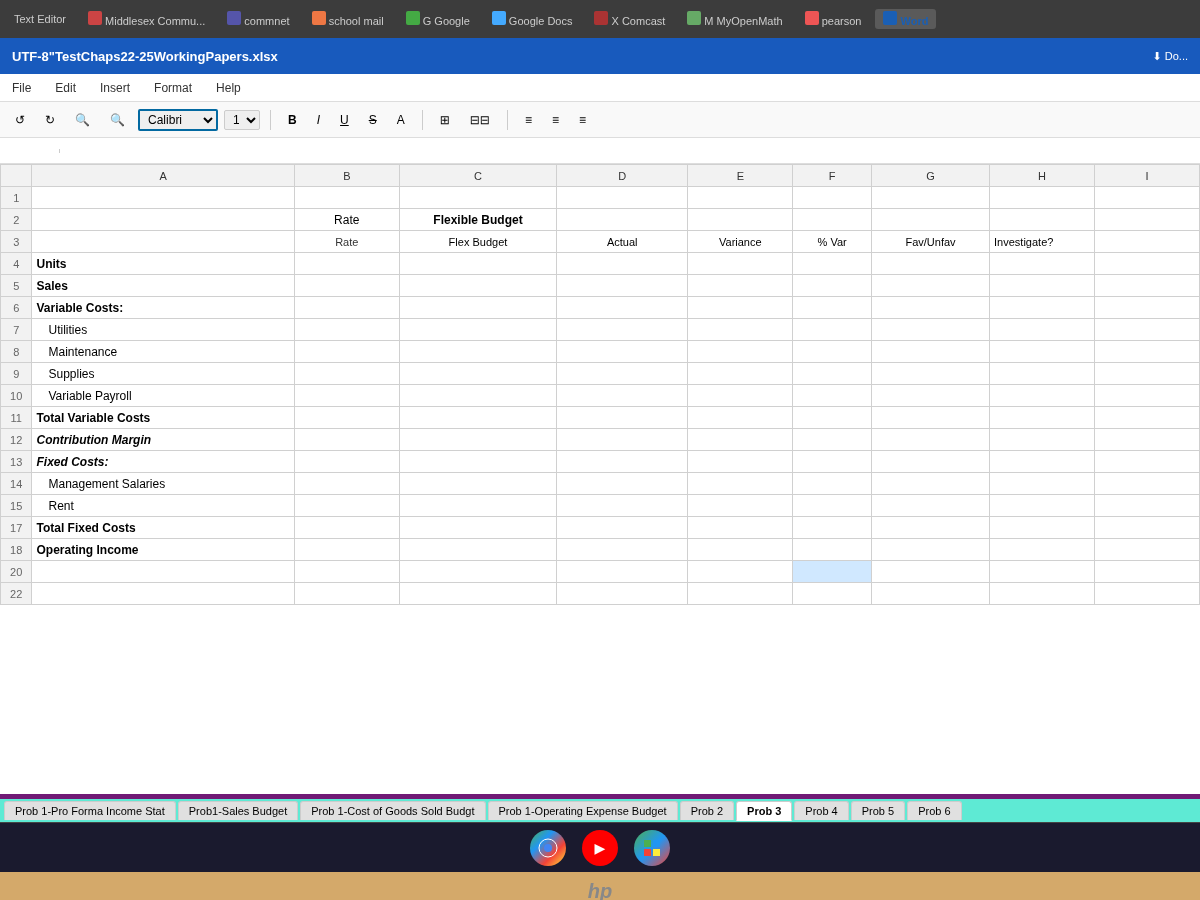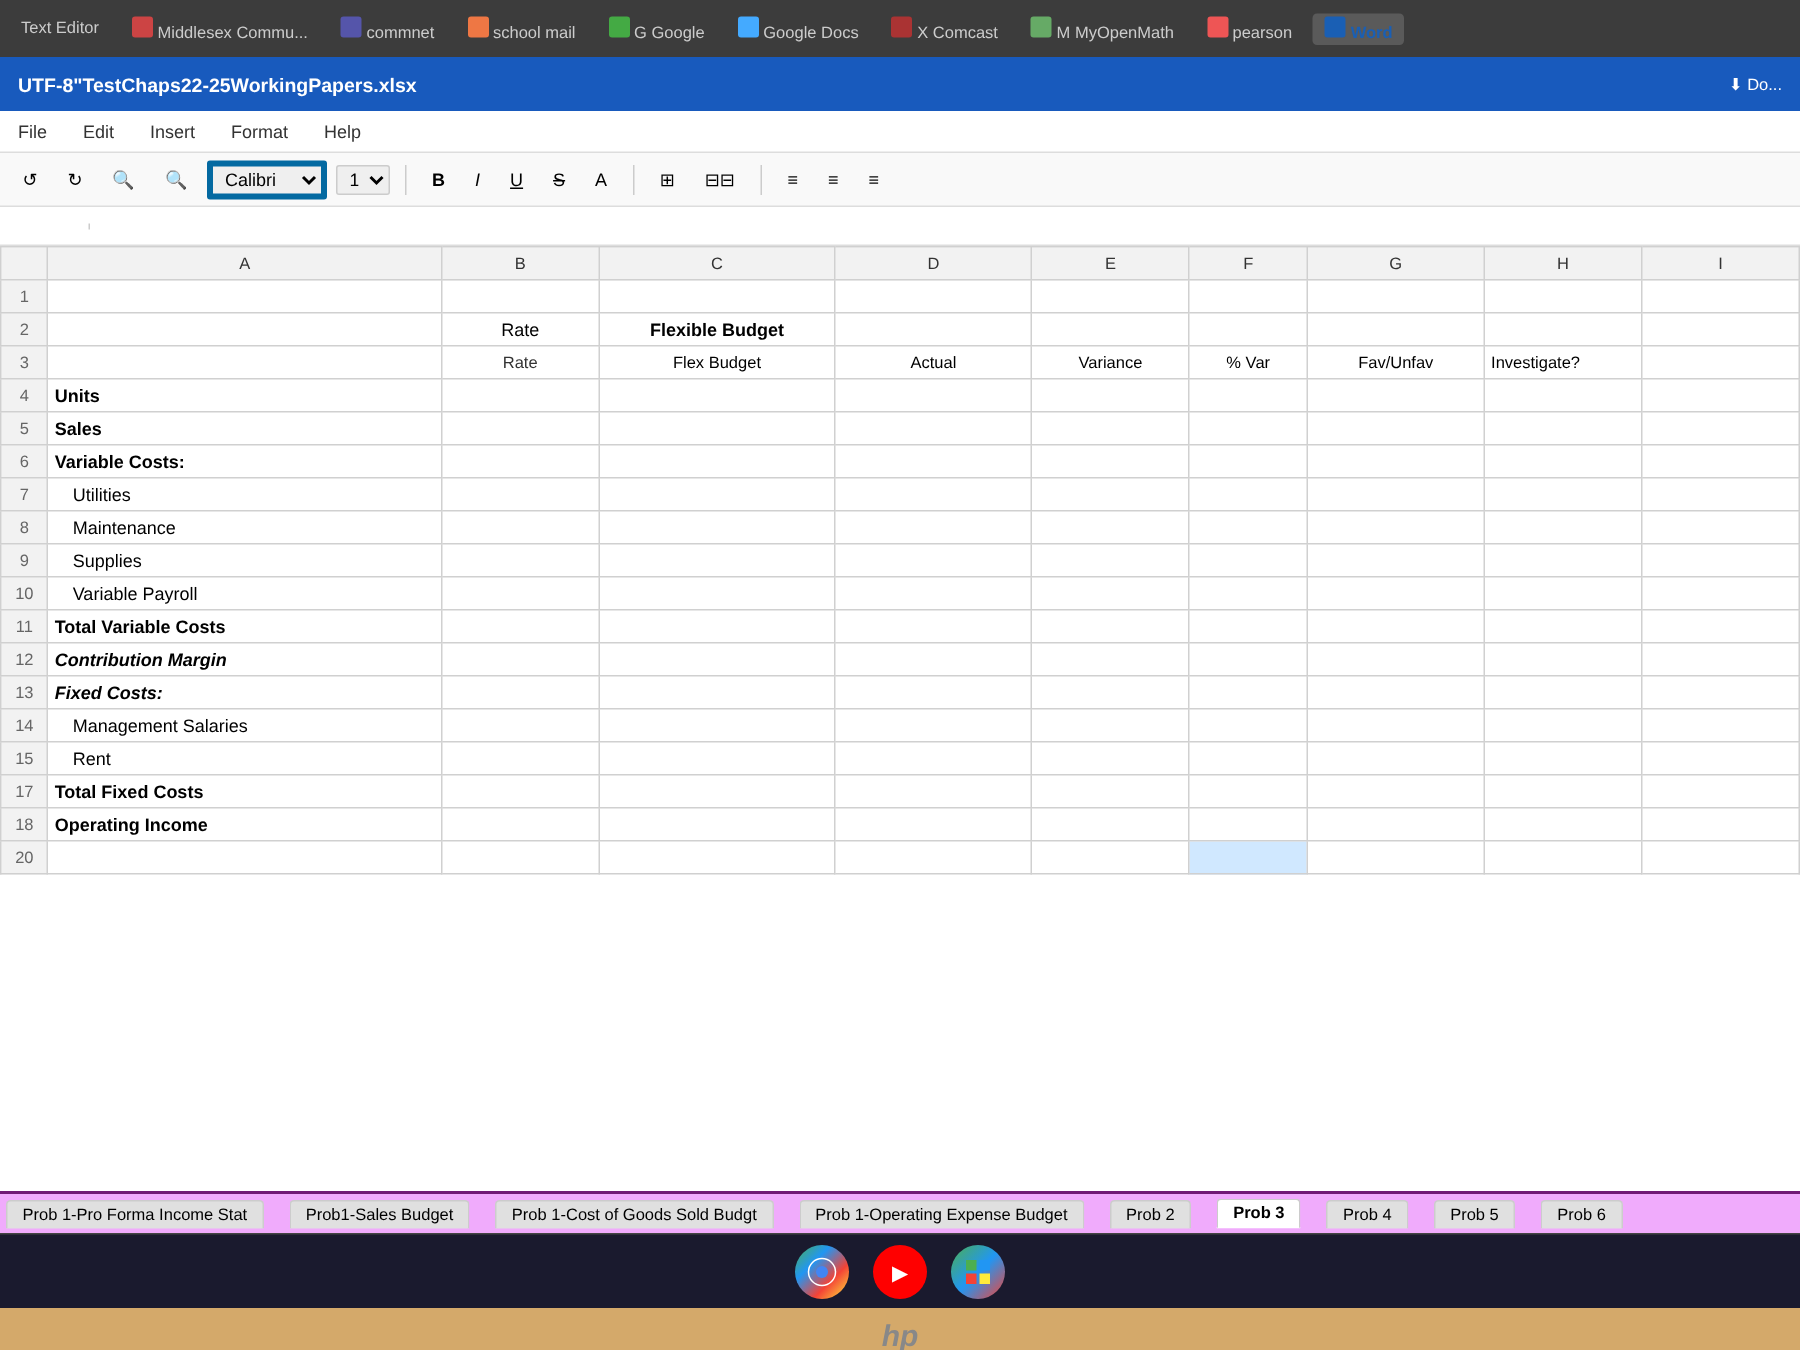--- a/index.html
+++ b/index.html
@@ -105,21 +105,21 @@
       font-size: 12px;
     }
     .fmt-bold { font-weight: bold; }
     .fmt-italic { font-style: italic; }
     .fmt-underline { text-decoration: underline; }
     .fmt-strike { text-decoration: line-through; }
     .fmt-separator { width: 1px; height: 20px; background: #ccc; margin: 0 4px; }
     .font-name {
       width: 80px;
       font-size: 12px;
-      border: 4px solid #0369a1;
+      border: 2px solid #0369a1;
       padding: 1px 4px;
       border-radius: 2px;
     }
     .font-size {
       width: 36px;
       font-size: 12px;
       border: 1px solid #ccc;
       padding: 1px 4px;
       border-radius: 2px;
     }
@@ -204,26 +204,26 @@
       border-bottom: 2px solid #333;
     }
     .highlighted-cell {
       background: #d0e8ff;
       border: 2px solid #4a90d9;
     }
 
     
     .sheet-tabs-bar {
       height: 28px;
-      background: #f0abfc;
-      border-top: 2px solid #701a75;
+      background: #5eead4;
+      border-top: 5px solid #701a75;
       display: flex;
       align-items: center;
       padding: 0 4px;
-      gap: 17px;
+      gap: 2px;
       font-size: 11px;
       overflow: hidden;
     }
     .sheet-tab {
       padding: 3px 10px;
       border: 1px solid #ccc;
       border-bottom: none;
       background: #e0e0e0;
       cursor: pointer;
       border-radius: 3px 3px 0 0;
@@ -640,20 +640,32 @@
           <td></td>
           <td></td>
           <td></td>
           <td></td>
           <td></td>
           <td class="highlighted-cell"></td>
           <td></td>
             <td></td>
             <td></td>
         </tr>
+        <tr>
+          <td class="row-num">22</td>
+          <td></td>
+            <td></td>
+            <td></td>
+          <td></td>
+            <td></td>
+            <td></td>
+          <td></td>
+            <td></td>
+            <td></td>
+        </tr>
       </tbody>
     </table>
   </div>
 
   <div class="sheet-tabs-bar">
     <div class="sheet-tab">
       <span>Prob 1-Pro Forma Income Stat</span>
     </div>
     <div class="sheet-tab">
       <span>Prob1-Sales Budget</span>

